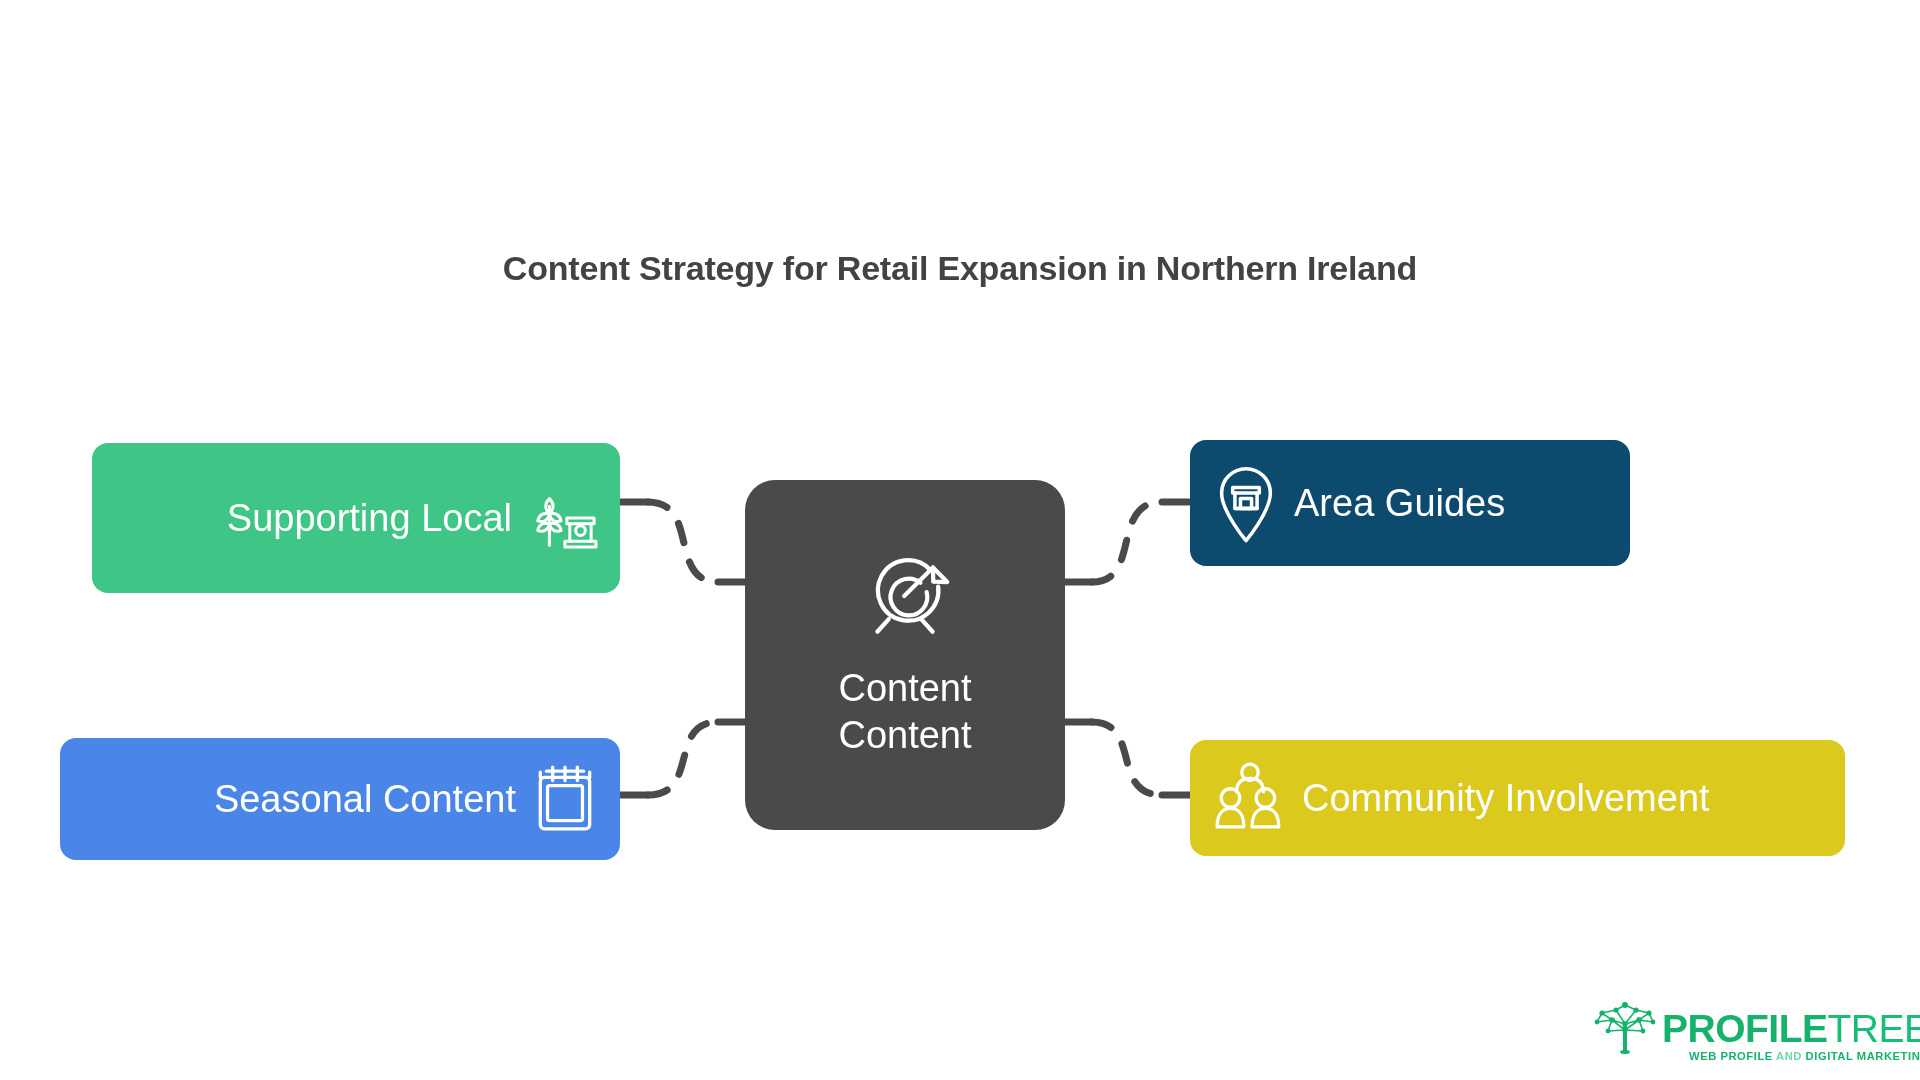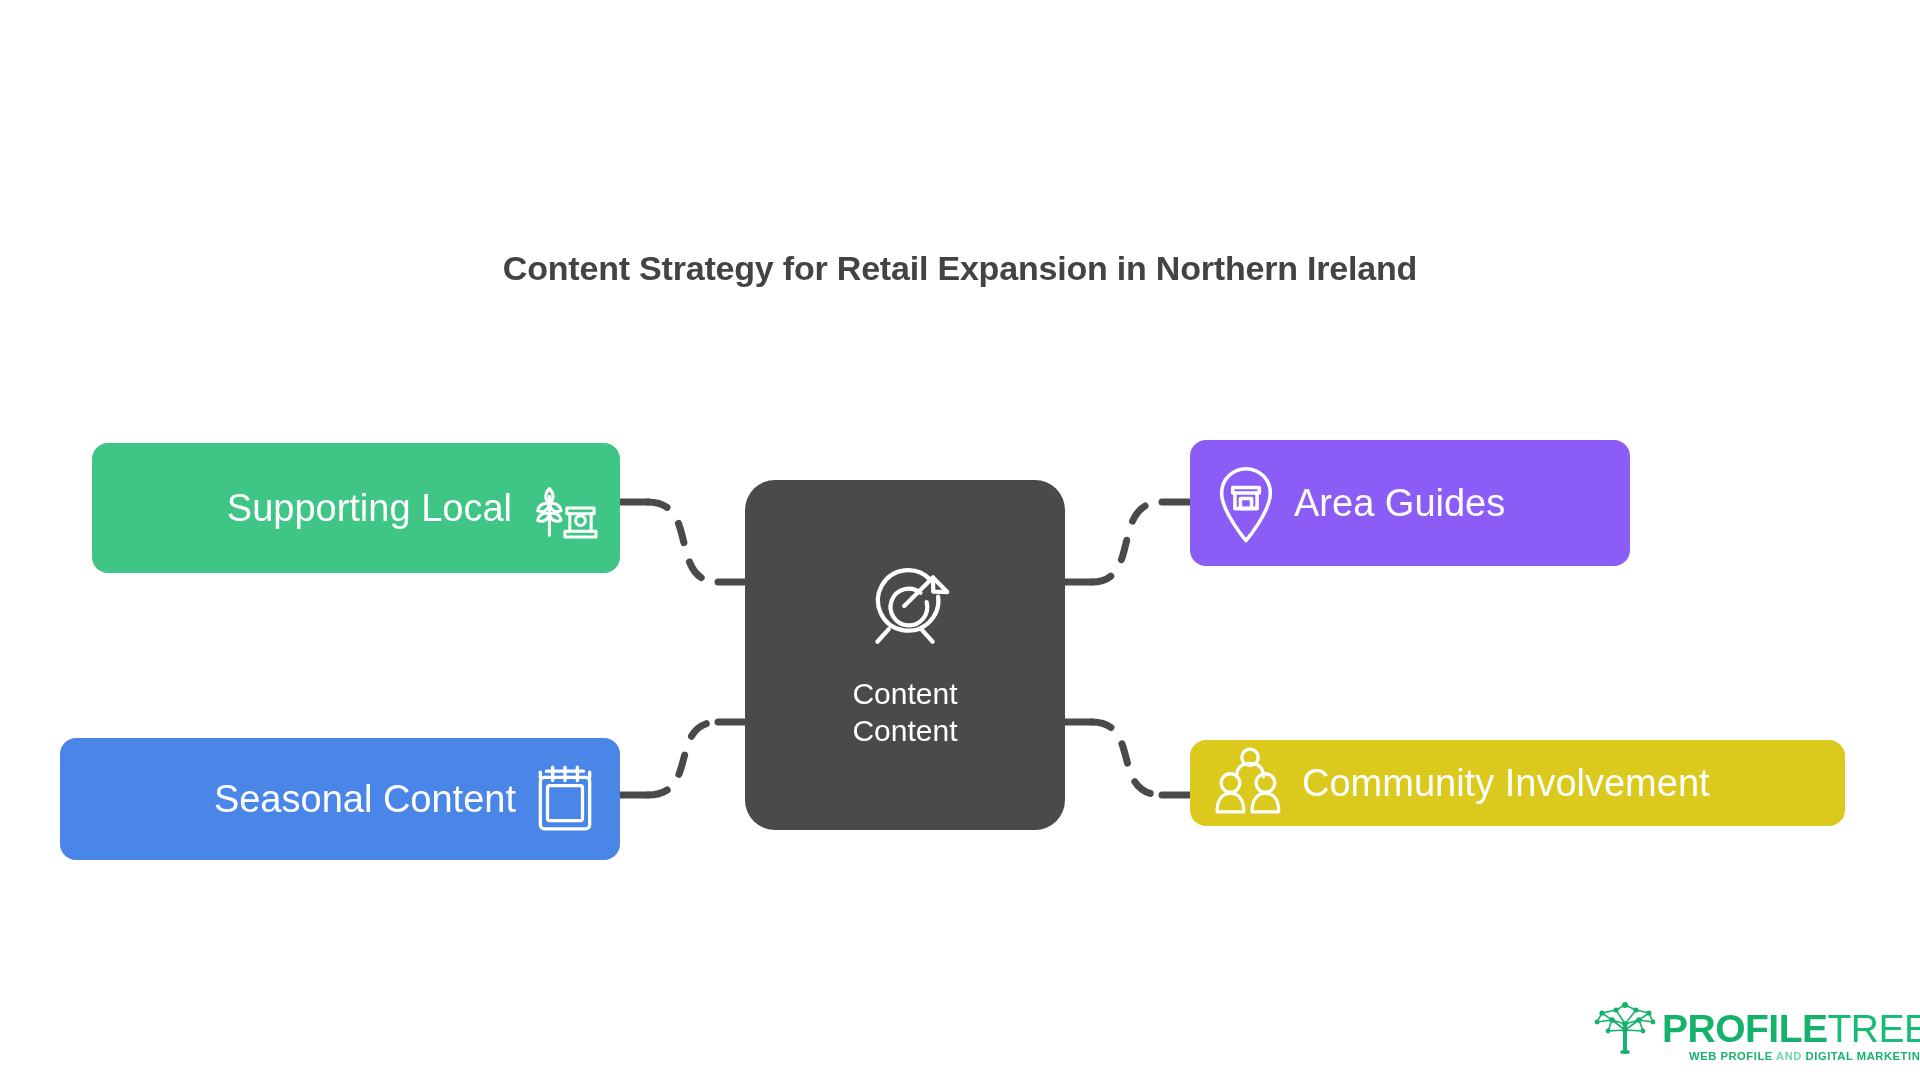--- a/index.html
+++ b/index.html
@@ -84,33 +84,33 @@
   
   .node.right {
     justify-content: flex-start;
     padding-left: 24px;
     padding-right: 30px;
   }
   .node.right .node-icon { margin-right: 16px; }
 
   #node-supporting-local {
     left: 92px; top: 443px;
-    width: 528px; height: 130px;
+    width: 528px; height: 150px;
   }
   #node-seasonal-content {
     left: 60px; top: 738px;
     width: 560px; height: 122px;
   }
   #node-area-guides {
     left: 1190px; top: 440px;
     width: 440px; height: 126px;
   }
   #node-community-involvement {
     left: 1190px; top: 740px;
-    width: 655px; height: 86px;
+    width: 655px; height: 116px;
   }
 
   
   #node-center {
     position: absolute;
     left: 745px; top: 480px;
     width: 320px; height: 350px;
     background: #4a4a4a;
     border-radius: 30px;
     display: flex;
@@ -118,21 +118,21 @@
     align-items: center;
     justify-content: center;
     color: #ffffff;
     box-sizing: border-box;
   }
   #node-center .center-icon {
     margin-top: -6px;
     margin-bottom: 16px;
   }
   #node-center .center-label {
-    font-size: 30px;
+    font-size: 38px;
     line-height: 1.25;
     text-align: center;
     color: #ffffff;
     font-weight: normal;
   }
 
   
   #brand-logo {
     position: absolute;
     left: 1594px;
@@ -249,21 +249,21 @@
         <path d="M8 14 L8 9"></path>
         <path d="M56 14 L56 9"></path>
         <path d="M20 17 L20 4"></path>
         <path d="M32 17 L32 4"></path>
         <path d="M44 17 L44 4"></path>
         <path d="M14 8 L50 8"></path>
       </svg>
     </span>
   </div>
 
-  <div class="node right" id="node-area-guides" style="background:#8b5cf6;">
+  <div class="node right" id="node-area-guides" style="background:#0c4a6e;">
     <span class="node-icon">
       <svg width="64" height="82" viewBox="0 0 56 74" fill="none" stroke="#ffffff" stroke-width="3.2" stroke-linecap="round" stroke-linejoin="round">
         <path d="M28 71 C28 71 50 45 50 28 A22 22 0 1 0 6 28 C6 45 28 71 28 71 Z"></path>
         <path d="M16 23 L40 23 L40 28 L16 28 Z"></path>
         <path d="M18 28 L18 42 L38 42 L38 28"></path>
         <path d="M18 42 L38 42"></path>
         <rect x="23" y="33" width="10" height="9"></rect>
       </svg>
     </span>
     <span class="node-label">Area Guides</span>

